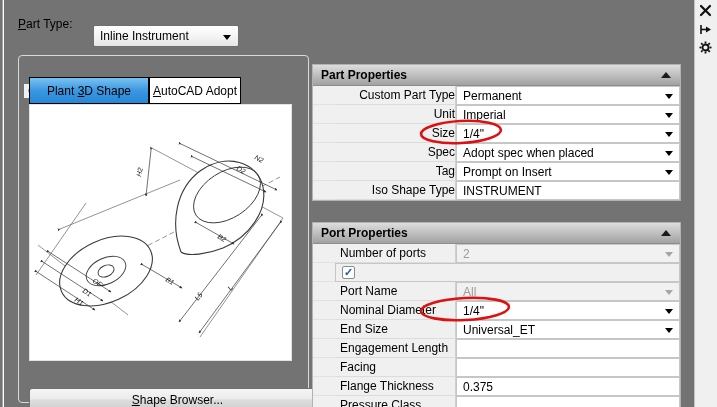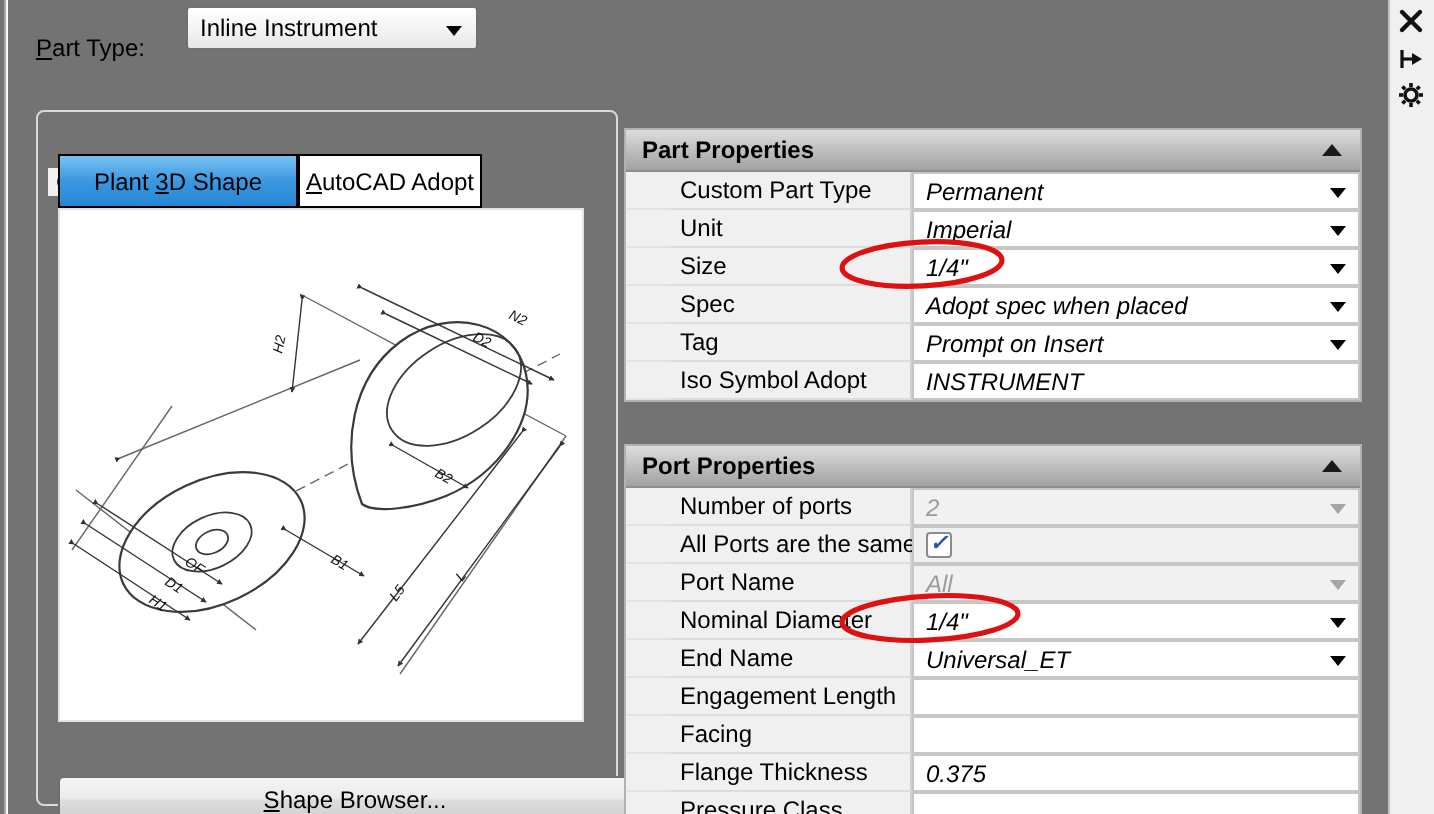--- a/index.html
+++ b/index.html
@@ -1,21 +1,21 @@
 <!DOCTYPE html>
 <html><head>
 <meta charset="utf-8">
 <style>
   html,body{margin:0;padding:0;}
   .screen{position:relative;width:717px;height:407px;background:#737373;overflow:hidden;
           font-family:"Liberation Sans",sans-serif;font-size:12px;color:#000;}
   .vline{position:absolute;top:0;height:407px;width:1px;}
   
   .parttype-label{position:absolute;left:18px;top:17px;}
-  .combo{position:absolute;left:93px;top:3px;width:146px;height:22px;box-sizing:border-box;
+  .combo{position:absolute;left:93px;top:25px;width:146px;height:22px;box-sizing:border-box;
          border:1px solid #707070;border-radius:2px;background:linear-gradient(#ffffff,#f3f3f3 55%,#e6e6e6);
          display:flex;align-items:center;padding-left:6px;}
   .dd-tri{width:0;height:0;border-left:4px solid transparent;border-right:4px solid transparent;border-top:5px solid #000;}
   .combo .dd-tri{position:absolute;right:7px;top:9px;}
   
   .groupbox{position:absolute;left:18px;top:55px;width:289px;height:346px;border:1px solid #d9d9d9;border-radius:4px;}
   .group-label{position:absolute;left:24px;top:48px;background:#f0f0f0;padding:0 4px;margin-top:36px;}
   
   .tab{position:absolute;top:77px;height:27px;box-sizing:border-box;border:1px solid #000;
        display:flex;align-items:center;justify-content:center;}
@@ -24,31 +24,31 @@
   .u{text-decoration:underline;}
   
   .canvas{position:absolute;left:29px;top:104px;width:263px;height:257px;background:#ffffff;border:1px solid #e3e3e3;box-sizing:border-box;}
   
   .btn{position:absolute;left:29px;top:388px;width:297px;height:23px;box-sizing:border-box;
        border:1px solid #707070;border-radius:3px;
        background:linear-gradient(#f5f5f5,#ebebeb 48%,#dddddd 52%,#cfcfcf);
        display:flex;align-items:center;justify-content:center;}
   
   .ptable{position:absolute;left:312px;width:369px;border:1px solid #b2b2b2;background:#f0f0f0;box-sizing:border-box;}
-  .ptable-part{top:64px;}
+  .ptable-part{top:64px;text-align:right;}
   .ptable-port{top:222px;}
   .phdr{position:relative;height:20px;background:linear-gradient(#dddddd,#bcbcbc 55%,#a2a2a2);
         border-bottom:1px solid #8d8d8d;font-weight:bold;display:flex;align-items:center;padding-left:8px;}
   .hdr-arrow{position:absolute;right:9px;top:7px;width:0;height:0;border-left:5px solid transparent;border-right:5px solid transparent;border-bottom:6px solid #1a1a1a;}
   .prow{display:flex;height:19px;}
   .indent{width:22px;box-sizing:border-box;border-bottom:1px solid #e2e2e2;}
   .plabel{width:121px;box-sizing:border-box;padding-left:5px;line-height:19px;white-space:nowrap;
           border-right:1px solid #cfcfcf;border-bottom:1px solid #dcdcdc;}
   .pvalue{flex:1;position:relative;box-sizing:border-box;background:#fff;border:1px solid #c6c6c6;
-          display:flex;align-items:center;padding-left:6px;white-space:nowrap;font-style:italic;}
+          display:flex;align-items:center;padding-left:6px;white-space:nowrap;}
   .pvalue .dd-tri{position:absolute;right:6px;top:7px;}
   .pvalue.dropdown-disabled{background:#f1f1f1;color:#9b9b9b;}
   .pvalue.dropdown-disabled .dd-tri{border-top-color:#a5a5a5;}
   .pvalue.checkbox{background:#f0f0f0;}
   .cbx{width:13px;height:13px;box-sizing:border-box;border:1px solid #8b8b8b;background:#fff;border-radius:2px;
        display:flex;align-items:center;justify-content:center;font-size:11px;font-weight:bold;color:#2a57a5;line-height:11px;}
   
   .hl{position:absolute;pointer-events:none;}
   
   .iconstrip{position:absolute;left:695px;top:0;width:22px;height:407px;background:#f0f0f0;}
@@ -178,21 +178,21 @@
         <div class="prow">
           <div class="indent"></div>
           <div class="plabel">Tag</div>
           <div class="pvalue dropdown">
             <span>Prompt on Insert</span>
             <span class="dd-tri"></span>
           </div>
         </div>
         <div class="prow">
           <div class="indent"></div>
-          <div class="plabel">Iso Symbol Adopt</div>
+          <div class="plabel">Iso Shape Type</div>
           <div class="pvalue text">
             <span>INSTRUMENT</span>
           </div>
         </div>
       </div>
   </div>
 
   <div class="ptable ptable-port">
     <div class="phdr">
       <span>Port Properties</span>
@@ -202,21 +202,20 @@
         <div class="prow">
           <div class="indent"></div>
           <div class="plabel">Number of ports</div>
           <div class="pvalue dropdown-disabled">
             <span>2</span>
             <span class="dd-tri"></span>
           </div>
         </div>
         <div class="prow">
           <div class="indent"></div>
-          <div class="plabel">All Ports are the same</div>
           <div class="pvalue checkbox">
             <span class="cbx">✓</span>
           </div>
         </div>
         <div class="prow">
           <div class="indent"></div>
           <div class="plabel">Port Name</div>
           <div class="pvalue dropdown-disabled">
             <span>All</span>
             <span class="dd-tri"></span>
@@ -225,21 +224,21 @@
         <div class="prow">
           <div class="indent"></div>
           <div class="plabel">Nominal Diameter</div>
           <div class="pvalue dropdown">
             <span>1/4"</span>
             <span class="dd-tri"></span>
           </div>
         </div>
         <div class="prow">
           <div class="indent"></div>
-          <div class="plabel">End Name</div>
+          <div class="plabel">End Size</div>
           <div class="pvalue dropdown">
             <span>Universal_ET</span>
             <span class="dd-tri"></span>
           </div>
         </div>
         <div class="prow">
           <div class="indent"></div>
           <div class="plabel">Engagement Length</div>
           <div class="pvalue text">
             <span></span>

